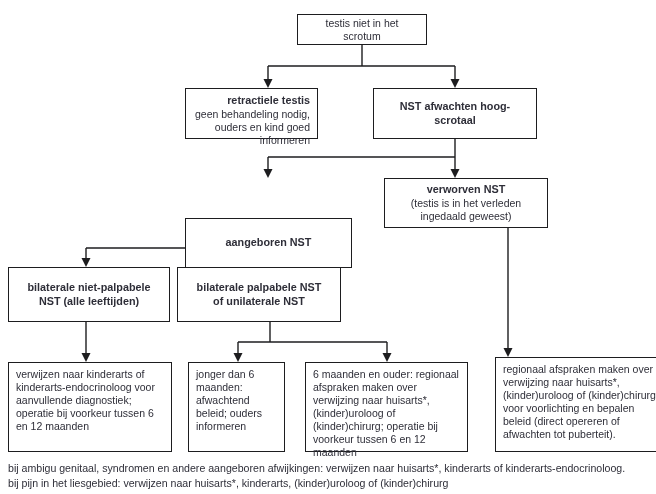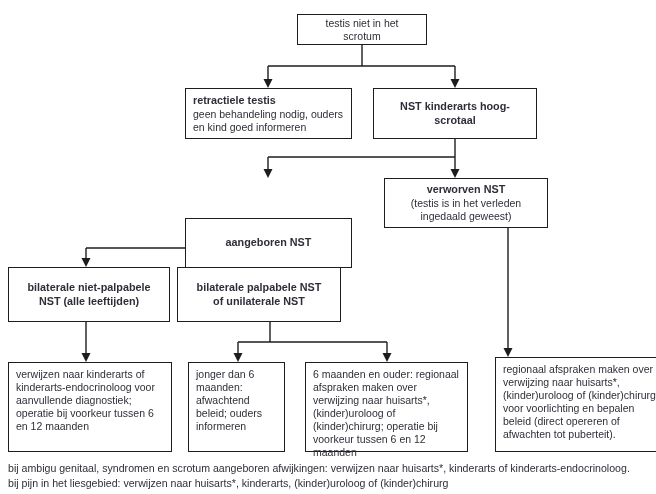--- a/index.html
+++ b/index.html
@@ -85,27 +85,27 @@
       <polygon points="233.5,353 242.5,353 238,362"></polygon>
       <polygon points="382.5,353 391.5,353 387,362"></polygon>
       <polygon points="503.5,348 512.5,348 508,357"></polygon>
     </g>
   </svg>
 
   <div class="node center" style="left:297px; top:14px; width:130px; height:31px;">
     <span>testis niet in het scrotum</span>
   </div>
 
-  <div class="node left" style="left:185px; top:88px; width:167px; height:51px;">
+  <div class="node left" style="left:185px; top:88px; width:133px; height:51px;text-align:right;">
     <div class="title">retractiele testis</div>
     <div>geen behandeling nodig, ouders en kind goed informeren</div>
   </div>
 
   <div class="node center" style="left:373px; top:88px; width:164px; height:51px;">
-    <span class="title">NST kinderarts hoog-scrotaal</span>
+    <span class="title">NST afwachten hoog-scrotaal</span>
   </div>
 
   <div class="node center" style="left:185px; top:178px; width:167px; height:50px;margin-top:40px;">
     <span class="title">aangeboren NST</span>
   </div>
 
   <div class="node center" style="left:384px; top:178px; width:164px; height:50px;">
     <span class="title">verworven NST</span>
     <span>(testis is in het verleden ingedaald geweest)</span>
   </div>
@@ -128,17 +128,17 @@
 
   <div class="node left" style="left:305px; top:362px; width:163px; height:90px;">
     <div>6 maanden en ouder: regionaal afspraken maken over verwijzing naar huisarts*, (kinder)uroloog of (kinder)chirurg; operatie bij voorkeur tussen 6 en 12 maanden</div>
   </div>
 
   <div class="node left" style="left:480px; top:357px; width:170px; height:95px;margin-left:15px;">
     <div>regionaal afspraken maken over verwijzing naar huisarts*, (kinder)uroloog of (kinder)chirurg voor voorlichting en bepalen beleid (direct opereren of afwachten tot puberteit).</div>
   </div>
 
   <div class="footnotes">
-    <div>bij ambigu genitaal, syndromen en scrotum aangeboren afwijkingen: verwijzen naar huisarts*, kinderarts of kinderarts-endocrinoloog.</div>
+    <div>bij ambigu genitaal, syndromen en andere aangeboren afwijkingen: verwijzen naar huisarts*, kinderarts of kinderarts-endocrinoloog.</div>
     <div>bij pijn in het liesgebied: verwijzen naar huisarts*, kinderarts, (kinder)uroloog of (kinder)chirurg</div>
   </div>
 
 </div>
 
 </body></html>

